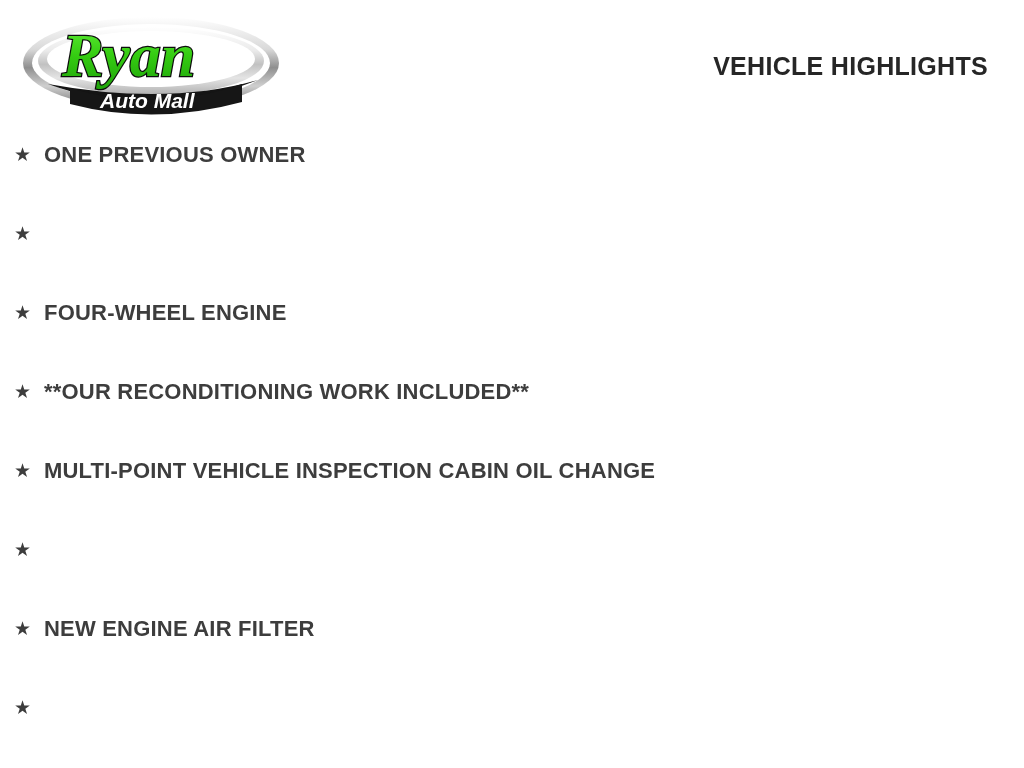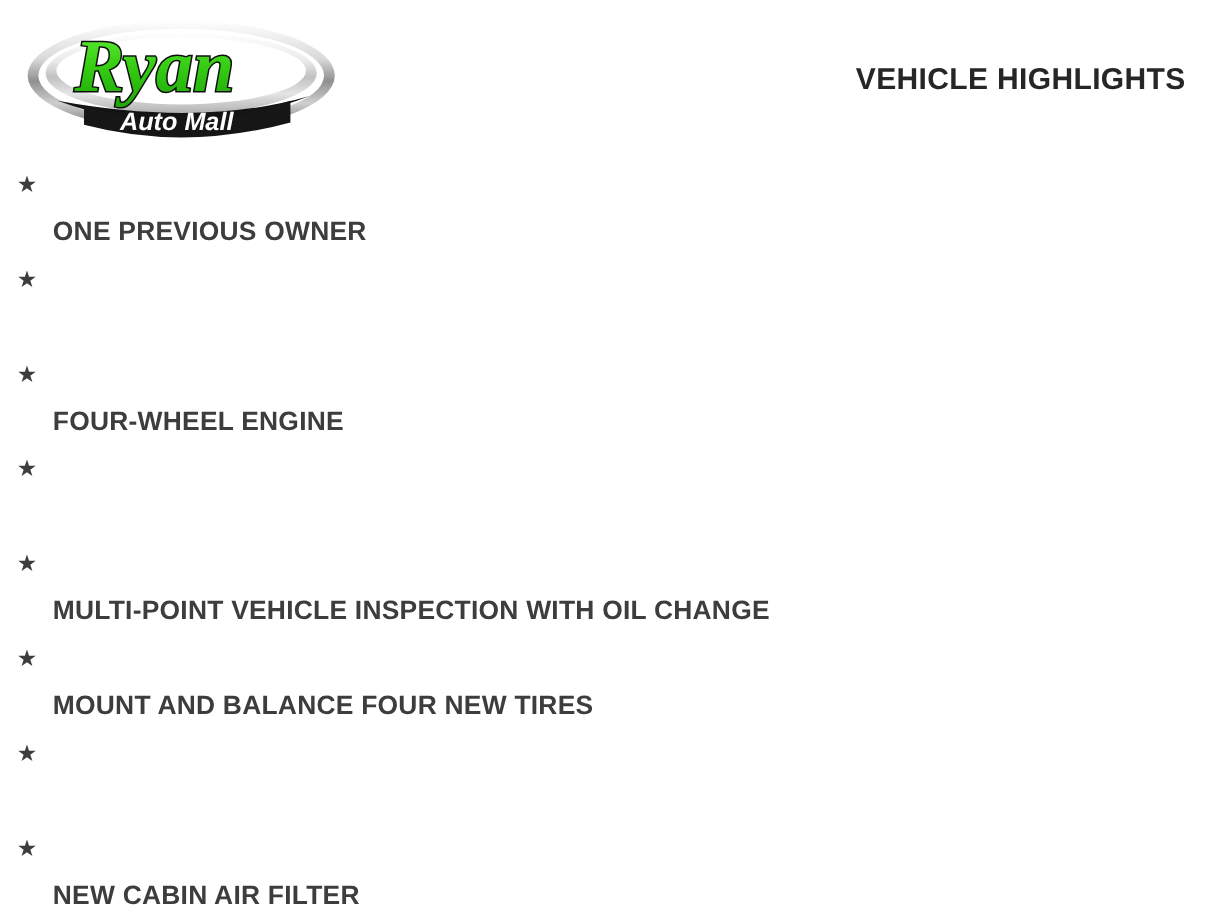--- a/index.html
+++ b/index.html
@@ -76,21 +76,20 @@
 
   .highlight-label {
     flex: 1 1 auto;
     font-size: 22px;
     font-weight: bold;
     line-height: 30px;
     color: #3d3d3d;
     letter-spacing: 0.2px;
     white-space: nowrap;
     padding-left: 8px;
-    margin-top: 38px;
   }
 </style>
 </head>
 <body>
 
 <div class="header">
 
   <div class="logo">
     <svg width="270" height="110" viewBox="0 0 270 110" xmlns="http://www.w3.org/2000/svg">
       <defs>
@@ -132,29 +131,29 @@
     </li>
     <li class="highlight-item">
       <span class="star-icon">★</span>
     </li>
     <li class="highlight-item">
       <span class="star-icon">★</span>
       <span class="highlight-label">FOUR-WHEEL ENGINE</span>
     </li>
     <li class="highlight-item">
       <span class="star-icon">★</span>
+      <span class="highlight-label">**OUR RECONDITIONING WORK INCLUDED**</span>
     </li>
     <li class="highlight-item">
       <span class="star-icon">★</span>
-      <span class="highlight-label">MULTI-POINT VEHICLE INSPECTION WITH OIL CHANGE</span>
-    </li>
-    <li class="highlight-item">
-      <span class="star-icon">★</span>
-      <span class="highlight-label">MOUNT AND BALANCE FOUR NEW TIRES</span>
+      <span class="highlight-label">MULTI-POINT VEHICLE INSPECTION CABIN OIL CHANGE</span>
     </li>
     <li class="highlight-item">
       <span class="star-icon">★</span>
     </li>
     <li class="highlight-item">
       <span class="star-icon">★</span>
-      <span class="highlight-label">NEW CABIN AIR FILTER</span>
+      <span class="highlight-label">NEW ENGINE AIR FILTER</span>
+    </li>
+    <li class="highlight-item">
+      <span class="star-icon">★</span>
     </li>
   </ul>
 
 </body></html>

